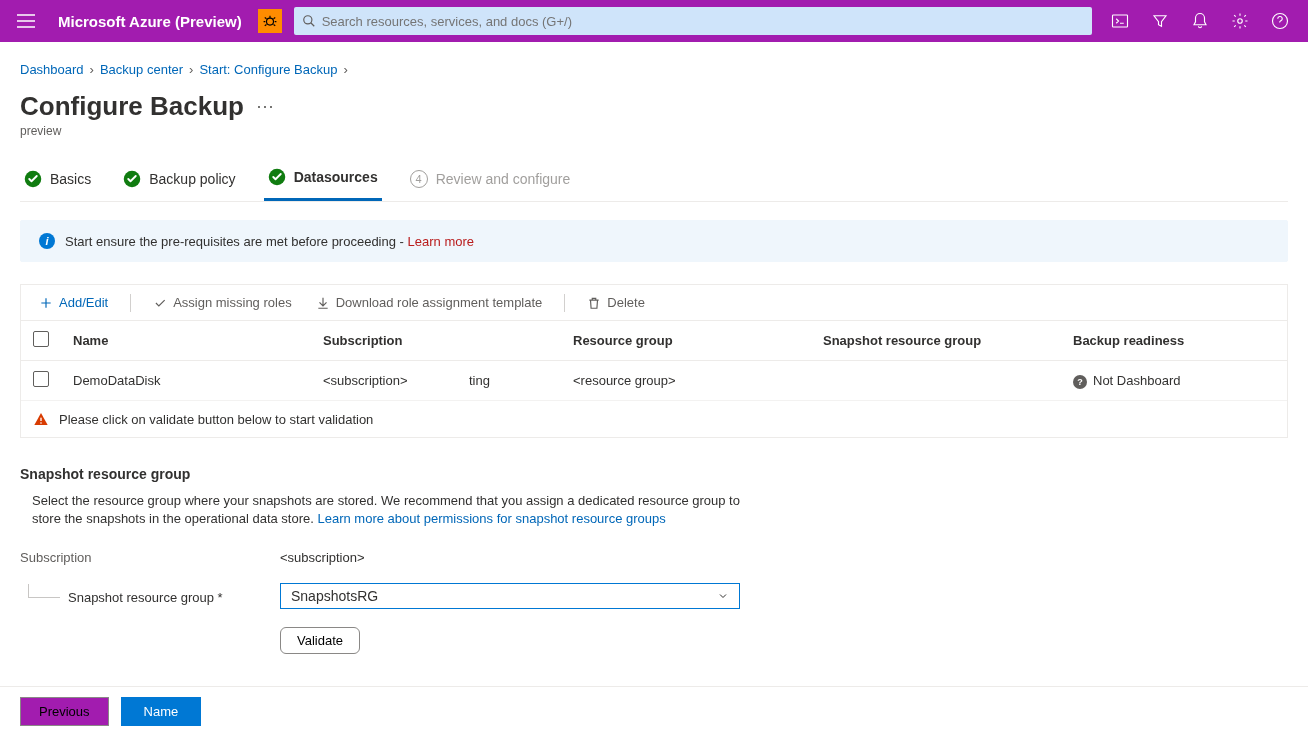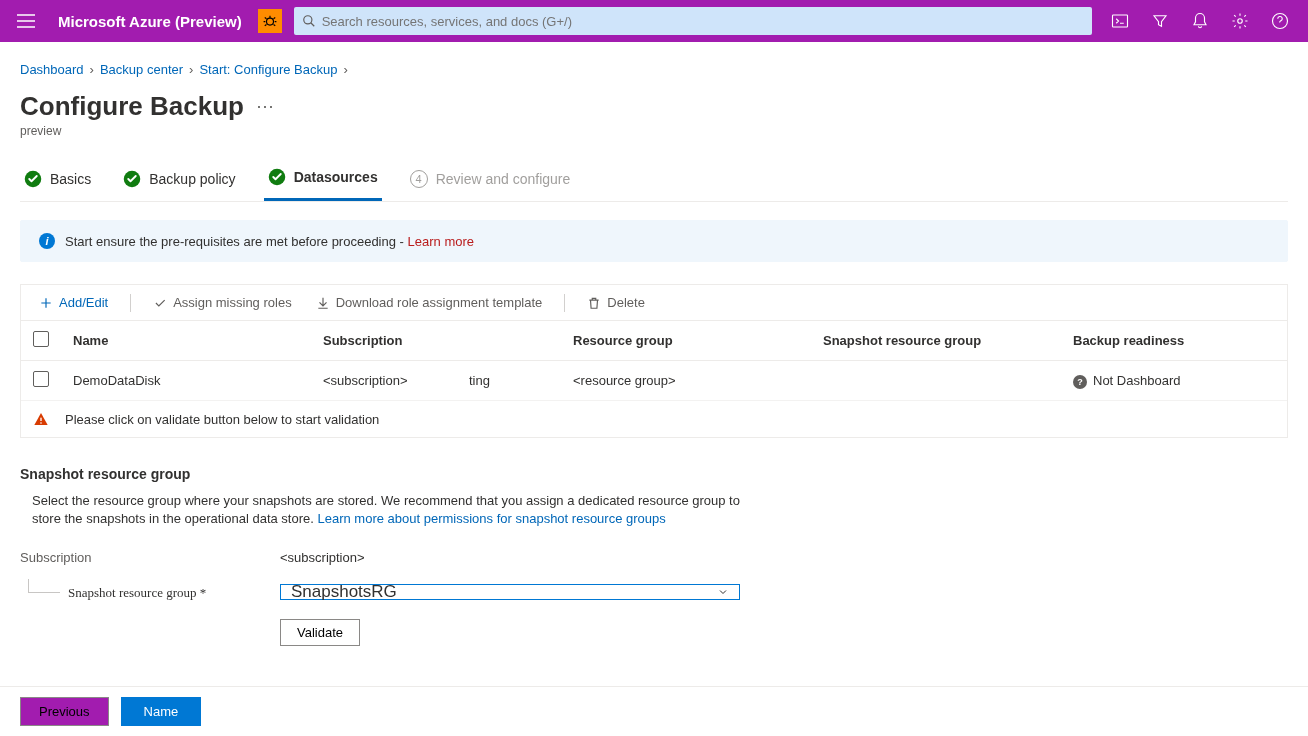--- a/index.html
+++ b/index.html
@@ -35,33 +35,33 @@
 .toolbar { display:flex; align-items:center; gap:8px; padding: 6px 10px; border-bottom:1px solid #edebe9; font-size:13px;}
 .tl-btn { display:flex; align-items:center; gap:6px; padding: 4px 8px; cursor:pointer;}
 .tl-btn.primary { color:#0067b8;}
 .tl-btn.muted { color:#605e5c;}
 .tl-sep { width:1px; height:18px; background:#d2d0ce; margin: 0 6px;}
 .table { width:100%; border-collapse: collapse; font-size:13px;}
 .table th, .table td { text-align:left; padding: 10px 12px; font-weight:400;}
 .table thead th { font-weight:600; border-bottom:1px solid #edebe9;}
 .table tbody td { border-bottom:1px solid #f3f2f1;}
 .cb { width:16px; height:16px; border:1px solid #605e5c; border-radius:2px; display:inline-block; cursor:pointer;}
-.warn-row { display:flex; align-items:center; gap:16px; padding:10px 12px; font-size:13px;}
+.warn-row { display:flex; align-items:center; gap:10px; padding:10px 12px; font-size:13px;}
 .warn-tri { width:16px; height:16px; display:inline-block;}
 .section-title { font-weight:600; margin: 28px 0 10px 0; font-size:14px;}
 .section-desc { font-size:13px; max-width:720px; line-height:18px;margin-left:12px;}
 .section-desc a { color:#0067b8; text-decoration:none;}
 .fields { margin-top:22px;}
 .field-row { display:flex; align-items:center; margin-bottom:18px;}
 .field-label { width:260px; color:#605e5c; font-size:13px;}
-.field-label.dark { color:#323130;font-family:Liberation Serif, serif;}
+.field-label.dark { color:#323130;}
 .field-label .tree { display:inline-block; width:32px; border-left:1px solid #c8c6c4; border-bottom:1px solid #c8c6c4; height:14px; margin-right:8px; margin-left:8px; position:relative; top:-4px;}
 .field-value { font-size:13px;}
-.select-box { width:460px; height:16px; border:1px solid #0078d4; display:flex; align-items:center; justify-content:space-between; padding:0 10px; cursor:pointer; font-size:17px;}
-.validate-btn { border:1px solid #8a8886; background:#fff; padding:5px 16px; cursor:pointer; font-size:13px; border-radius:0;}
+.select-box { width:460px; height:26px; border:1px solid #0078d4; display:flex; align-items:center; justify-content:space-between; padding:0 10px; cursor:pointer; font-size:14px;}
+.validate-btn { border:1px solid #8a8886; background:#fff; padding:5px 16px; cursor:pointer; font-size:13px; border-radius:6px;}
 .footer { position:fixed; bottom:0; left:0; right:0; border-top:1px solid #edebe9; background:#fff; padding:10px 20px; display:flex; gap:12px;}
 .btn-prev { border:1px solid #8a8886; background:#a21caf; padding:6px 18px; cursor:pointer; font-size:13px;}
 .btn-next { border:1px solid #0078d4; background:#0078d4; color:#fff; padding:6px 22px; cursor:pointer; font-size:13px;}
 .nv-icon { width:14px; height:14px; border-radius:50%; background:#605e5c; color:#fff; display:inline-flex; align-items:center; justify-content:center; font-size:9px; margin-right:6px; font-weight:bold;}
 </style>
 </head>
 <body>
 
 <div class="topbar">
   <div class="hamburger">

